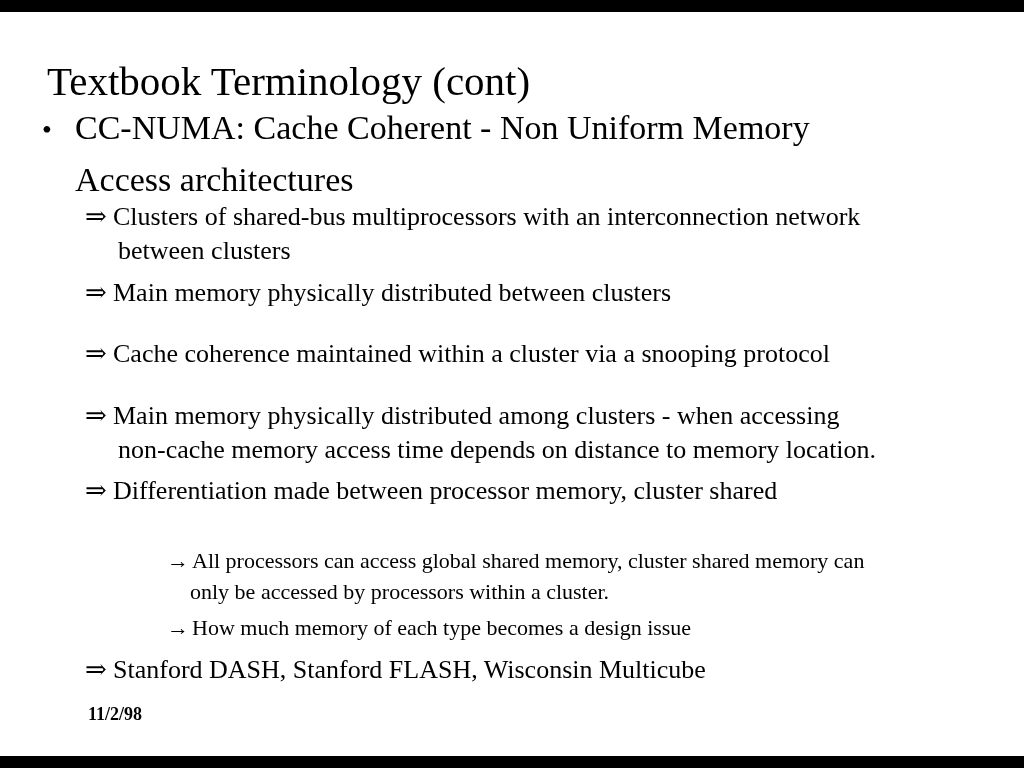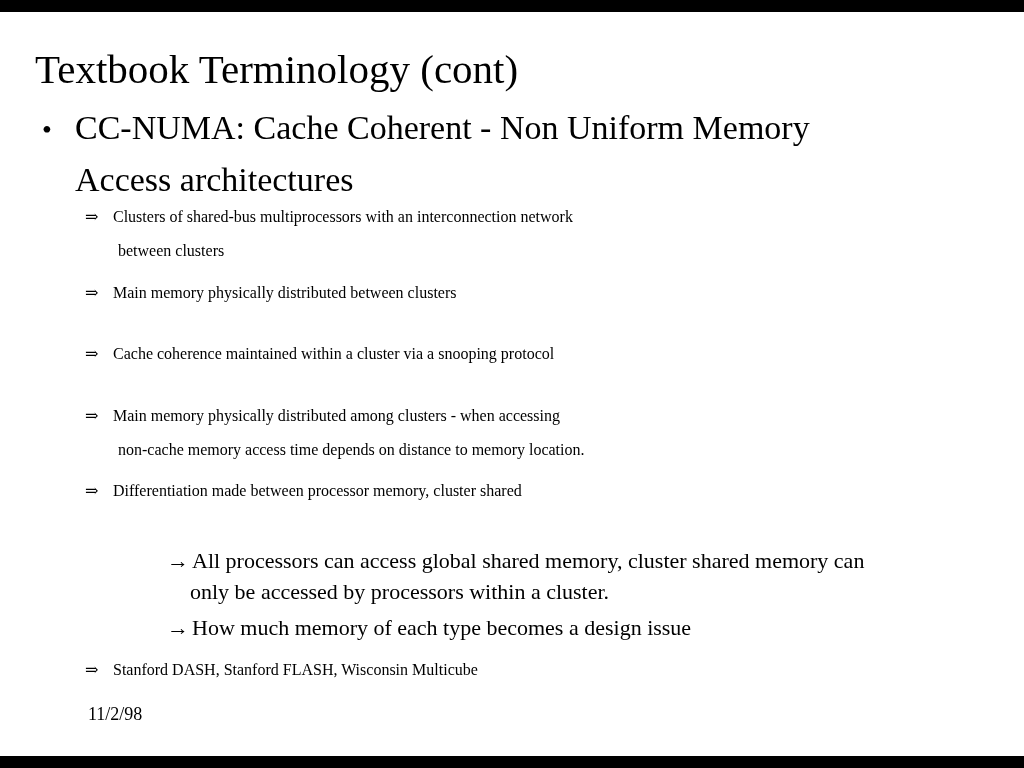--- a/index.html
+++ b/index.html
@@ -54,21 +54,21 @@
     width: 33px;
     font-size: 28px;
     vertical-align: baseline;
   }
   .l1 .wrap { padding-left: 33px; }
 
   
   .l2 {
     position: absolute;
     left: 85px;
-    font-size: 16px;
+    font-size: 26px;
     line-height: 34px;
   }
   .l2 .line { white-space: nowrap; }
   .l2 .arrow-glyph {
     display: inline-block;
     width: 28px;
   }
   .l2 .wrap { padding-left: 33px; }
 
   
@@ -85,40 +85,41 @@
   }
   .l3 .wrap { padding-left: 23px; }
 
   .date-stamp {
     position: absolute;
     left: 88px;
     top: 703px;
     font-size: 18px;
     line-height: 22px;
     white-space: nowrap;
+    font-weight: bold;
   }
 
   .t-200 { top: 200px; }
   .t-276 { top: 276px; }
   .t-317 { top: 317px; margin-top: 20px; }
   .t-358 { top: 358px; }
   .t-399 { top: 399px; }
   .t-474 { top: 474px; }
   .t-545 { top: 545px; }
   .t-612 { top: 612px; }
   .t-653 { top: 653px; }
 </style>
 </head>
 <body>
 
 <div class="slide">
 
   <div class="black-bar top"></div>
 
-  <h1 class="title" style="margin:0; font-weight:normal;">Textbook Terminology (cont)</h1>
+  <h1 class="title" style="margin:12px; font-weight:normal;">Textbook Terminology (cont)</h1>
 
   <div class="l1">
     <div class="line"><span class="bullet-glyph">•</span><span>CC-NUMA: Cache Coherent - Non Uniform Memory</span></div>
     <div class="line wrap">Access architectures</div>
   </div>
 
   <div class="l2 t-200">
     <div class="line"><span class="arrow-glyph">⇒</span><span>Clusters of shared-bus multiprocessors with an interconnection network</span></div>
     <div class="line wrap">between clusters</div>
   </div>

